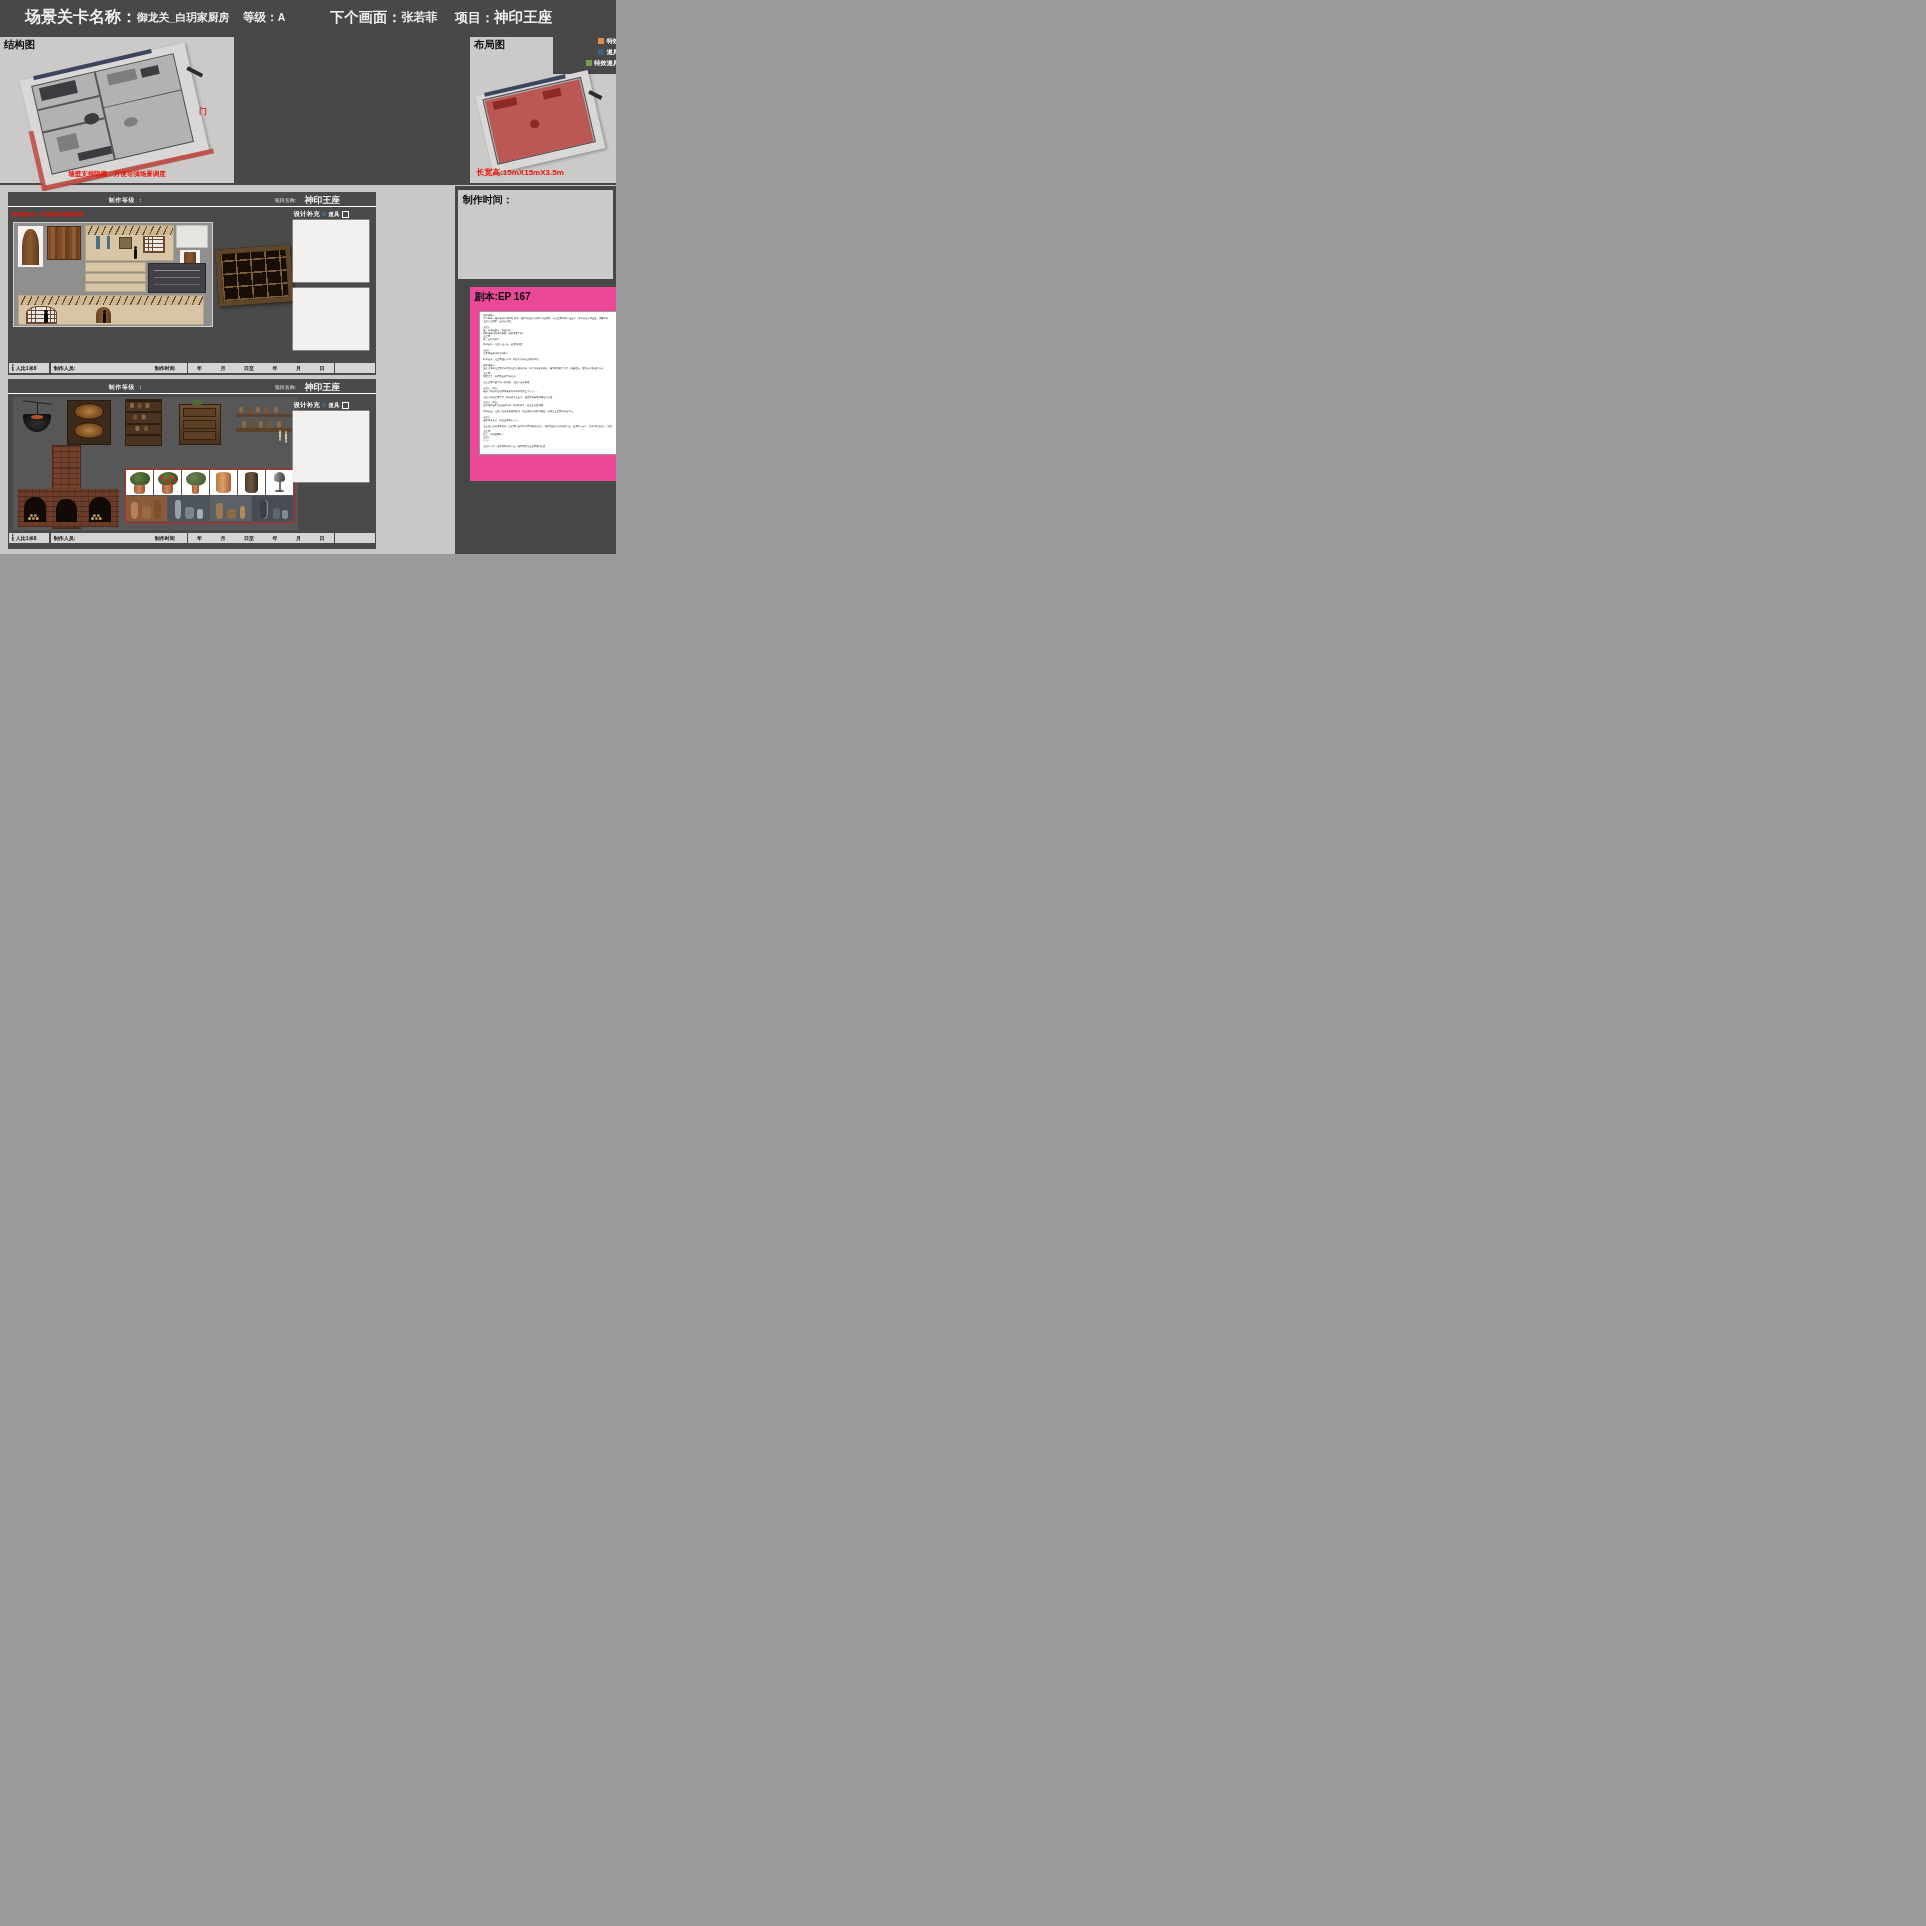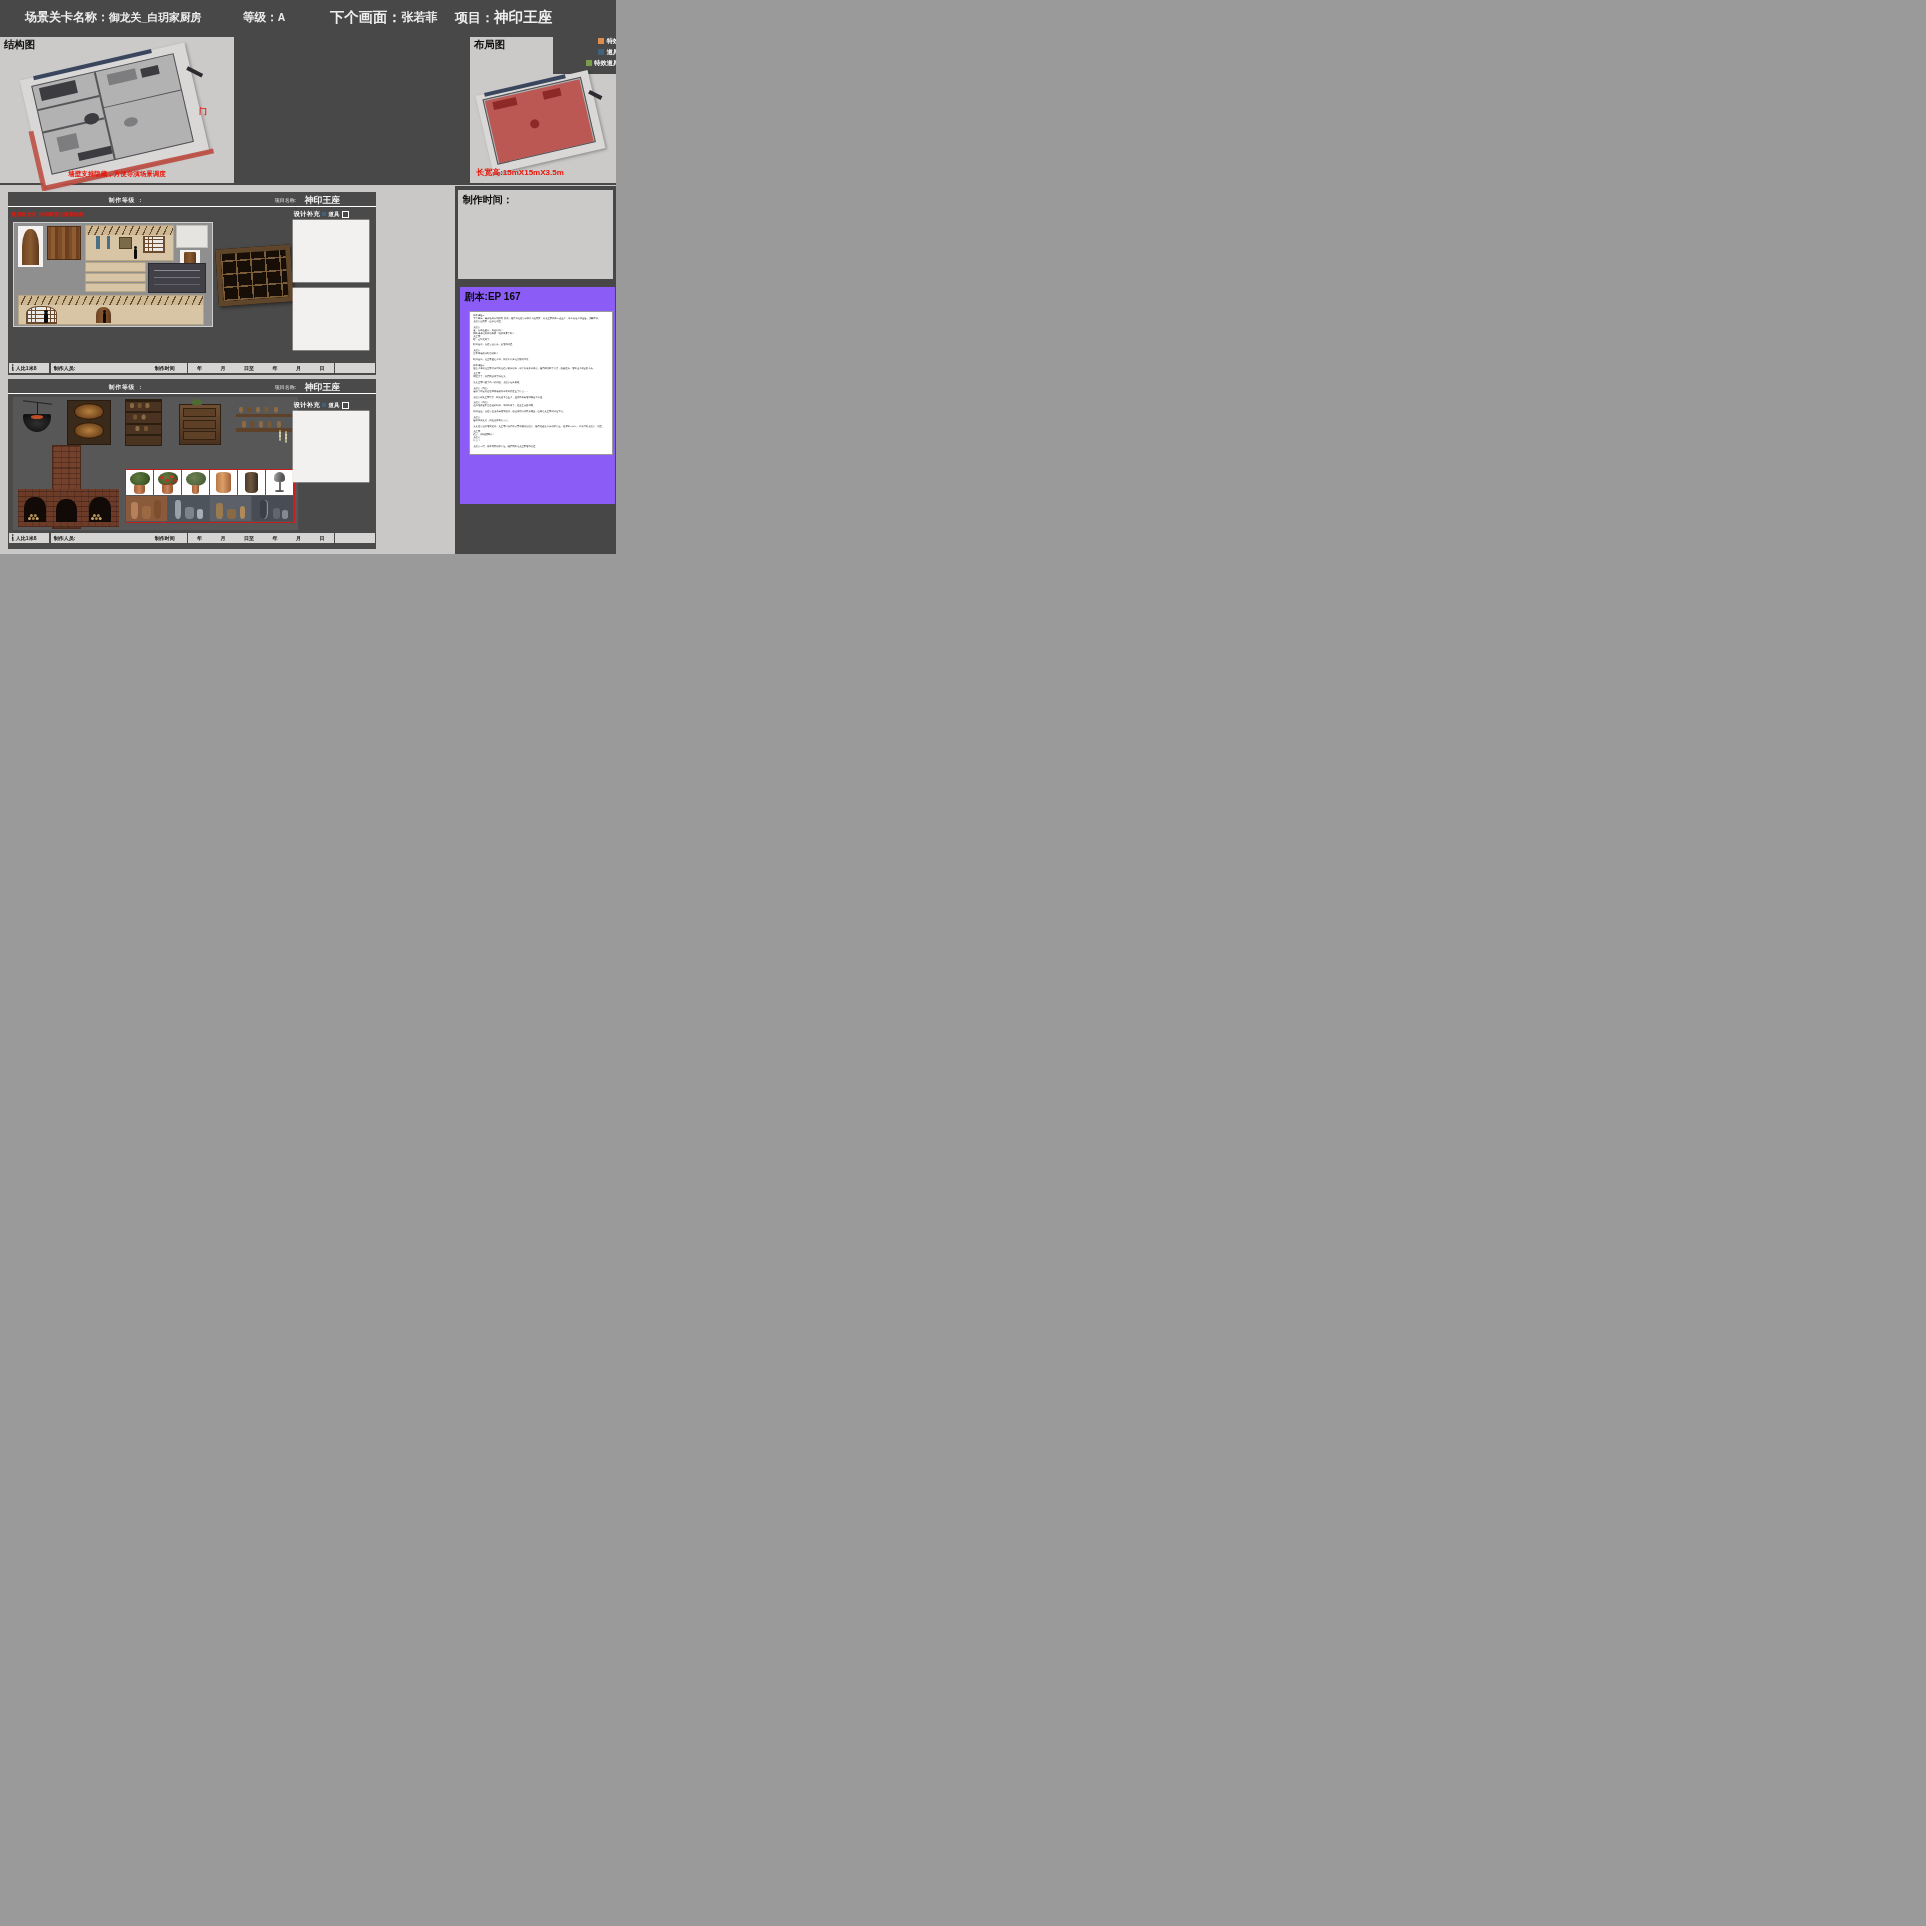--- a/index.html
+++ b/index.html
@@ -153,21 +153,21 @@
   h2.boxtitle{margin:0;position:absolute;left:4.6px;top:3.1px;font-size:10px;font-weight:bold;color:#0b0b0b;}
   .pficon{display:inline-block;margin:0 1.2px 0 2.3px;}
 </style>
 </head>
 <body>
 
 <div class="page">
 
   <header class="topbar">
     <div class="fld" style="left:25px">
-      <span class="lbl" style="font-size:12px">场景关卡名称：</span>
+      <span class="lbl" style="font-size:16px">场景关卡名称：</span>
       <span style="font-size:10.8px;font-weight:bold">御龙关_白玥家厨房</span>
     </div>
     <div class="fld" style="left:243px">
       <span class="lbl" style="font-size:11.6px">等级：</span>
       <span style="font-size:10.4px;font-weight:bold">A</span>
     </div>
     <div class="fld" style="left:330px">
       <span class="lbl" style="font-size:14.3px">下个画面：</span>
       <span style="font-size:12px;font-weight:bold">张若菲</span>
     </div>
@@ -441,21 +441,21 @@
         <span>日</span>
       </div>
       <div class="cell" style="left:327px;width:40px"></div>
     </div>
   </section>
 
   <aside class="abs" style="left:455px;top:186px;width:161px;height:368px;background:#474747">
     <div class="abs" style="left:3.1px;top:3.9px;width:155px;height:89px;background:#cbcac8">
       <h2 class="boxtitle">制作时间：</h2>
     </div>
-    <div class="abs" style="left:5px;top:101px;width:155px;height:217px;background:#8b5cf6">
+    <div class="abs" style="left:15px;top:101px;width:155px;height:194px;background:#ec4899">
       <h2 class="boxtitle">剧本:EP 167</h2>
       <div class="abs" style="left:9.2px;top:24px;width:136px;height:137px;background:#ffffff;border:0.4px solid #9a9a9a;padding:2.3px 3.1px;overflow:hidden">
           <div class="script-line">剧本描述1：</div>
           <div class="script-line">下个画面，镜头给到白玥家内-厨房，能看到龙皓晨站在灶台边切菜，而龙星宇则在一边生火，将木头往火堆里送，沉默不语。</div>
           <div class="script-line">龙皓晨边切菜，边笑着问道。</div>
           <div class="script-line blank"></div>
           <div class="script-line">龙皓晨</div>
           <div class="script-line">爸，分开这些年，您还好吗？</div>
           <div class="script-line">我听爷爷说您旧伤未愈，现在恢复了吗？</div>
           <div class="script-line">龙星宇</div>

